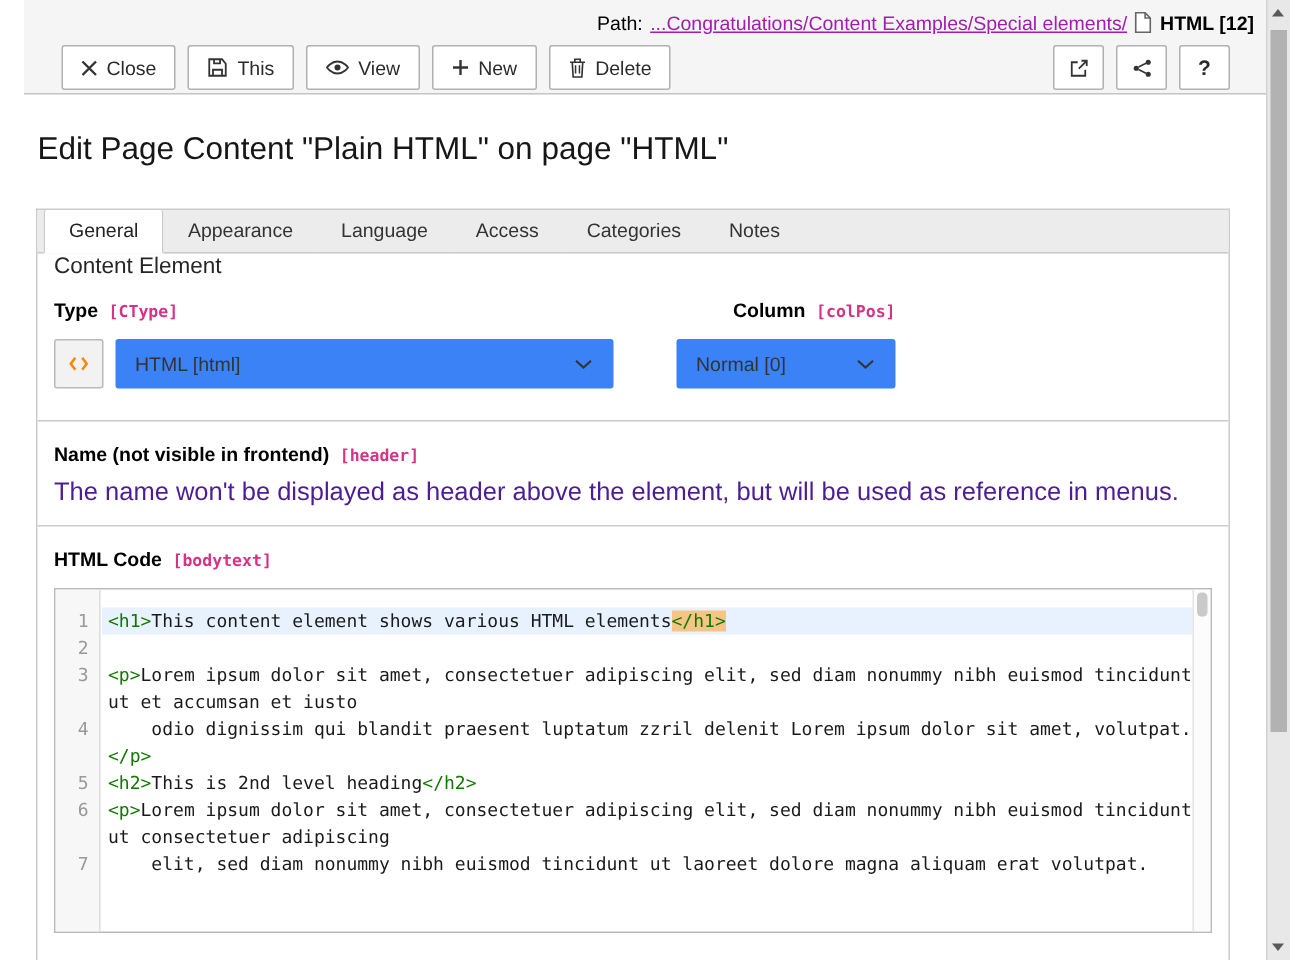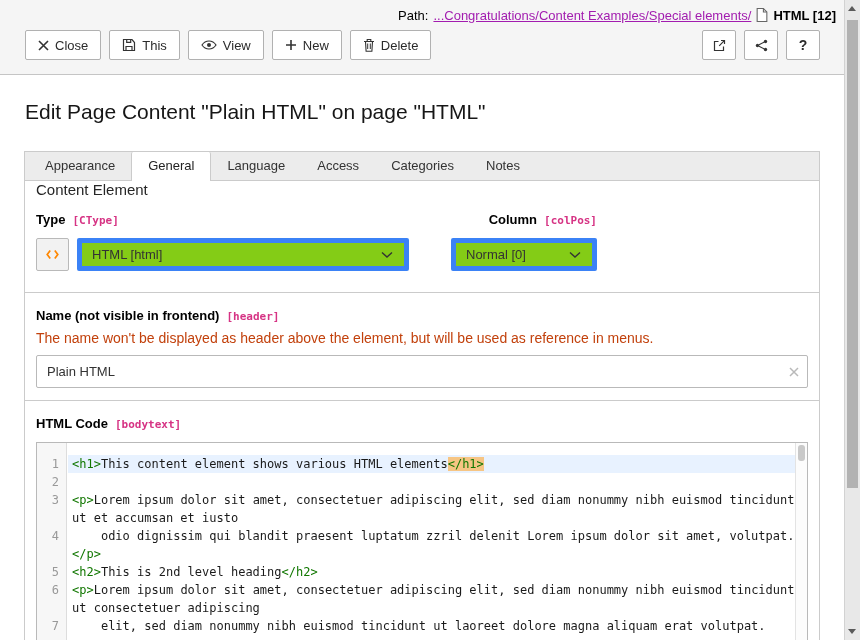--- a/index.html
+++ b/index.html
@@ -7,21 +7,21 @@
   body {
     font-family: "Liberation Sans", sans-serif;
     background: #fff;
     overflow: hidden;
     color: #111;
   }
   .viewport { position: relative; width: 860px; height: 640px; overflow: hidden; }
   .page { width: 844px; height: 640px; overflow: hidden; }
 
   
-  .docheader { background: #f5f5f5; border-bottom: 1px solid #c5c5c5; height: 75px; }
+  .docheader { background: #f5f5f5; border-bottom: 1px solid #c5c5c5; height: 63px; margin-left: 16px; }
   .path-row {
     height: 30px; display: flex; align-items: center; justify-content: flex-end;
     padding-right: 8px; font-size: 13px; color: #000; gap: 5px;
   }
   .path-link { text-decoration: underline; color: #a21caf; cursor: pointer; }
   .record-title { font-weight: bold; }
   .toolbar-row { display: flex; align-items: center; height: 32px; padding: 0 24px 2px 25px; }
   .btn-group { display: flex; gap: 8px; }
   .btn {
     display: flex; align-items: center; gap: 6px; height: 30px; padding: 0 12px;
@@ -65,27 +65,27 @@
   }
   .groups { display: flex; gap: 14px; }
   .group-type { width: 373px; margin-right: 28px; }
   .group-column { width: 146px; text-align: right; }
   .control-row { display: flex; margin-top: 10px; }
   .icon-box {
     width: 33px; height: 33px; flex: none; border: 1px solid #b9b9b9; background: #f2f2f2;
     border-radius: 2px; display: flex; align-items: center; justify-content: center; margin-right: 8px;
   }
   .select {
-    position: relative; flex: 1; height: 33px; border: 5px solid #3b82f6; border-radius: 2px;
-    background: #84cc16; font-size: 13px; color: #333; display: flex; align-items: center;
+    position: relative; flex: 1; height: 33px; border: 3px solid #3b82f6; border-radius: 2px;
+    background: #3b82f6; font-size: 13px; color: #333; display: flex; align-items: center;
     padding: 0 30px 0 10px; cursor: pointer;
   }
   .select .chev { position: absolute; right: 11px; top: 50%; transform: translateY(-50%); display: flex; }
 
-  .help-text { font-size: 14px; color: #c2410c; margin-top: 6px; }
+  .help-text { font-size: 17px; color: #4c1d95; margin-top: 6px; }
   .text-input-wrap { position: relative; margin-top: 9px; }
   .text-input {
     width: 100%; height: 33px; border: 1px solid #b9b9b9; border-radius: 2px;
     padding: 0 30px 0 10px; font-size: 13px; color: #333; font-family: inherit; background: #fff;
   }
   .clear-btn { position: absolute; right: 9px; top: 50%; transform: translateY(-50%); cursor: pointer; display: flex; }
 
   
   .editor {
     position: relative; width: 772px; height: 230px; margin-top: 10px;
@@ -198,22 +198,22 @@
           </button>
         </div>
       </div>
     </div>
 
     <div class="module">
       <h1 class="page-title">Edit Page Content "Plain HTML" on page "HTML"</h1>
 
       <div class="tab-panel">
         <div class="tab-strip">
+            <div class="tab active">General</div>
             <div class="tab">Appearance</div>
-            <div class="tab active">General</div>
             <div class="tab">Language</div>
             <div class="tab">Access</div>
             <div class="tab">Categories</div>
             <div class="tab">Notes</div>
           </div>
 
         <div class="section">
           <div class="section-title">Content Element</div>
           <div class="groups">
             <div class="group-type">
@@ -254,28 +254,20 @@
               </div>
             </div>
           </div>
         </div>
 
         <div class="section section-name">
           <div>
             <span class="field-label">Name (not visible in frontend)</span><span class="code-tag">[header]</span>
           </div>
           <div class="help-text">The name won't be displayed as header above the element, but will be used as reference in menus.</div>
-          <div class="text-input-wrap">
-            <input class="text-input" type="text" value="Plain HTML" style="">
-            <span class="clear-btn">
-              <svg width="10" height="10" viewBox="0 0 10 10">
-                  <path d="M1 1l8 8M9 1L1 9" stroke="#b9b9b9" stroke-width="1.5" fill="none"></path>
-                </svg>
-            </span>
-          </div>
         </div>
 
         <div class="section section-html">
           <div>
             <span class="field-label">HTML Code</span><span class="code-tag">[bodytext]</span>
           </div>
           <div class="editor">
             <div class="gutter-bg"></div>
             <div class="cm-lines">
                 <div class="cm-row">

